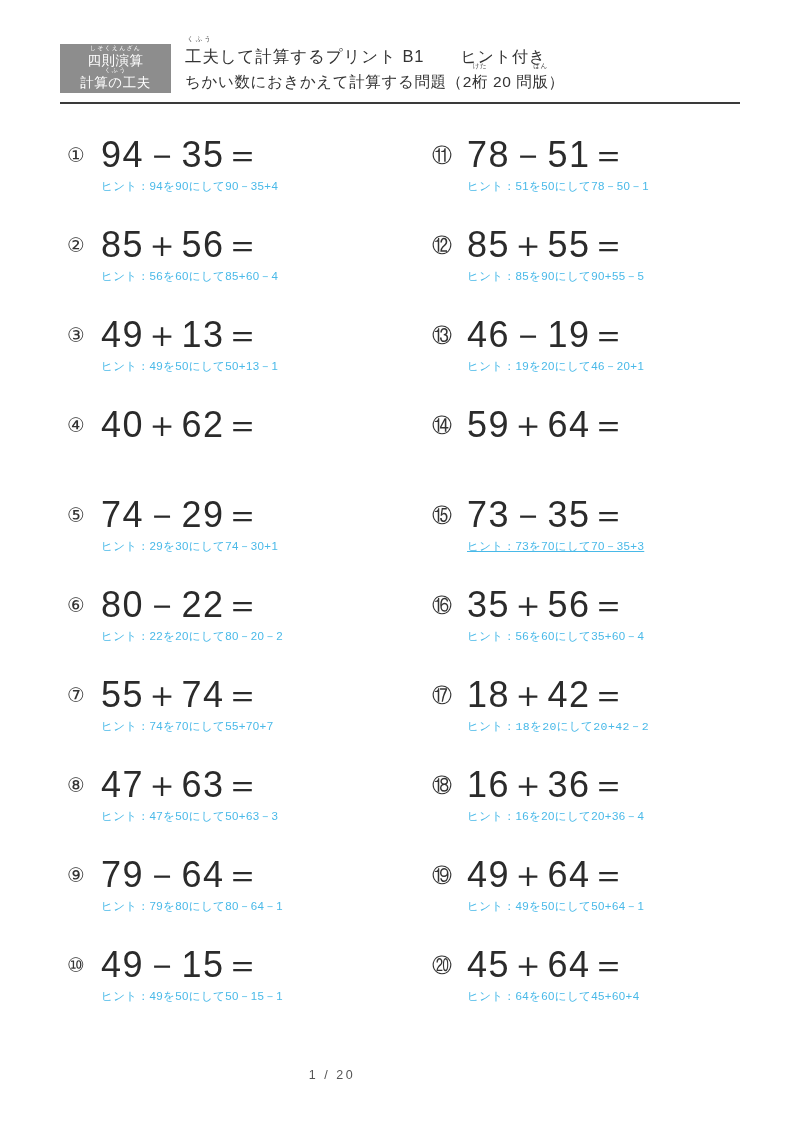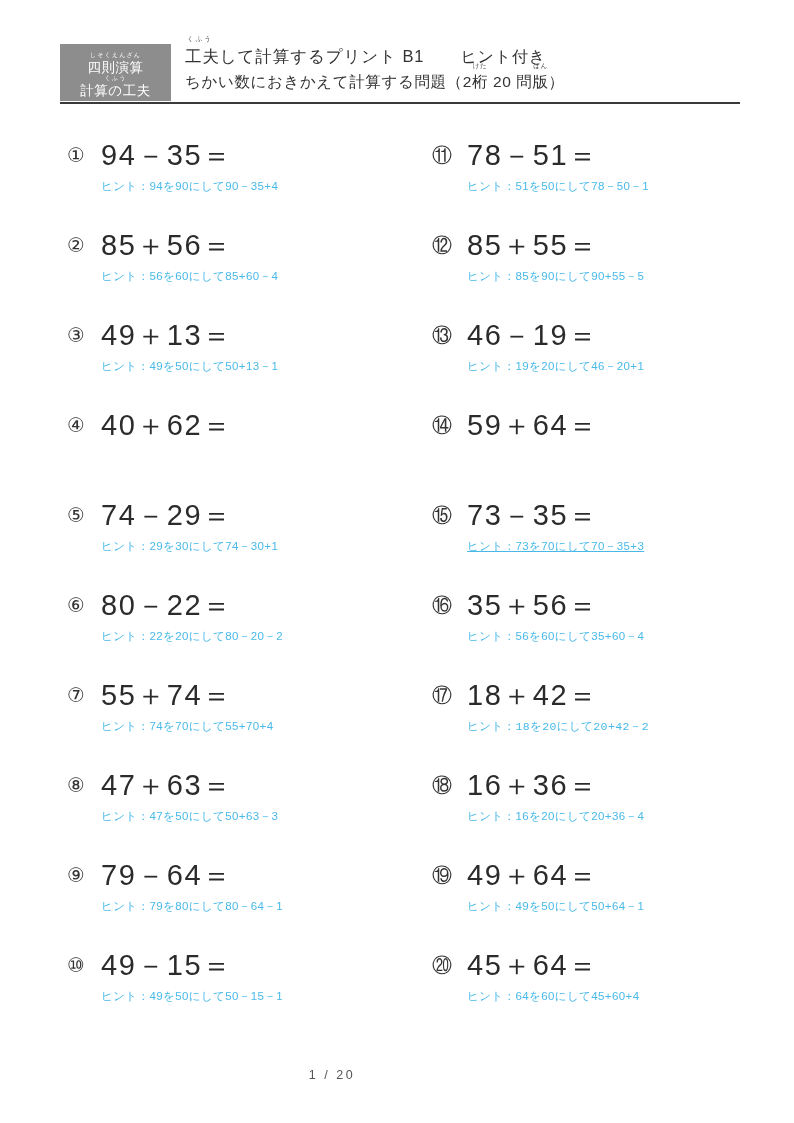--- a/index.html
+++ b/index.html
@@ -24,27 +24,27 @@
     width: 680px;
     height: 62px;
   }
   .header-row {
     display: flex;
     align-items: flex-start;
   }
   .category-badge {
     width: 111px;
     min-width: 111px;
-    height: 57px;
+    height: 49px;
     background: #8d8d8d;
     color: #ffffff;
     display: flex;
     flex-direction: column;
     align-items: center;
-    justify-content: space-between;
+    justify-content: flex-end;
     box-sizing: border-box;
     padding-top: 12px;
   }
   .badge-line {
     position: relative;
     font-size: 13.5px;
     line-height: 15px;
     letter-spacing: 0.5px;
     margin: 4px 0 3px 0;
     white-space: nowrap;
@@ -157,21 +157,21 @@
     align-items: center;
     justify-content: center;
     font-size: 13.5px;
     line-height: 1;
     color: #333333;
     letter-spacing: 0px;
     box-sizing: border-box;
     margin-right: 11px;
   }
   .expr {
-    font-size: 29px;
+    font-size: 36px;
     line-height: 34px;
     letter-spacing: 1.5px;
     color: #2b2b2b;
     white-space: nowrap;
     font-weight: 400;
   }
   .hint {
     margin-top: 3px;
     margin-left: 39px;
     font-size: 11.5px;
@@ -268,21 +268,21 @@
           <div class="pnum" style="border: none; font-size: 20px; color: rgb(51, 51, 51);">⑥</div>
           <div class="expr">80－22＝</div>
         </div>
         <div class="hint" style="color: rgb(73, 185, 232);">ヒント：22を20にして80－20－2</div>
       </div>
       <div class="problem">
         <div class="problem-main">
           <div class="pnum" style="border: none; font-size: 20px; color: rgb(51, 51, 51);">⑦</div>
           <div class="expr">55＋74＝</div>
         </div>
-        <div class="hint" style="color: rgb(73, 185, 232);">ヒント：74を70にして55+70+4</div>
+        <div class="hint" style="color: rgb(73, 185, 232);">ヒント：74を70にして55+70+7</div>
       </div>
       <div class="problem">
         <div class="problem-main">
           <div class="pnum" style="border: none; font-size: 20px; color: rgb(51, 51, 51);">⑧</div>
           <div class="expr">47＋63＝</div>
         </div>
         <div class="hint" style="color: rgb(73, 185, 232);">ヒント：47を50にして50+63－3</div>
       </div>
       <div class="problem">
         <div class="problem-main">

